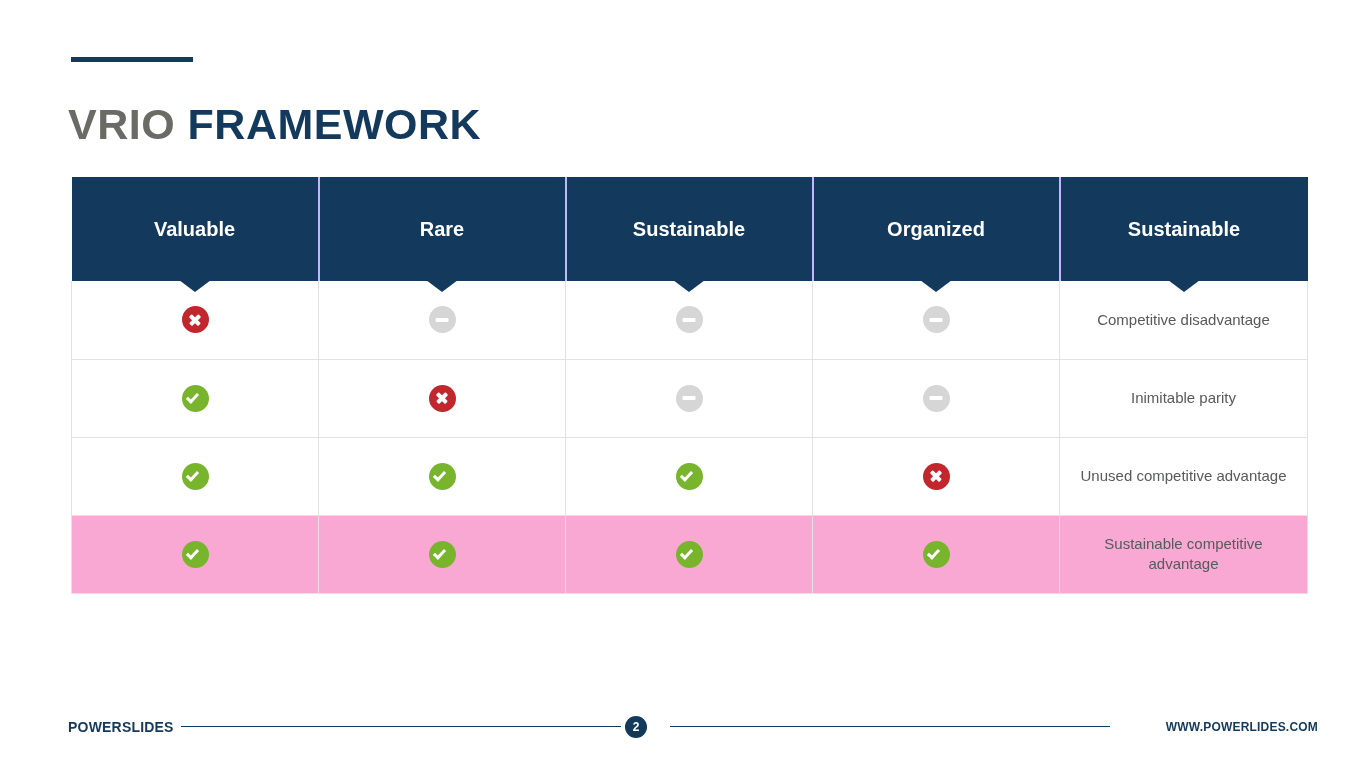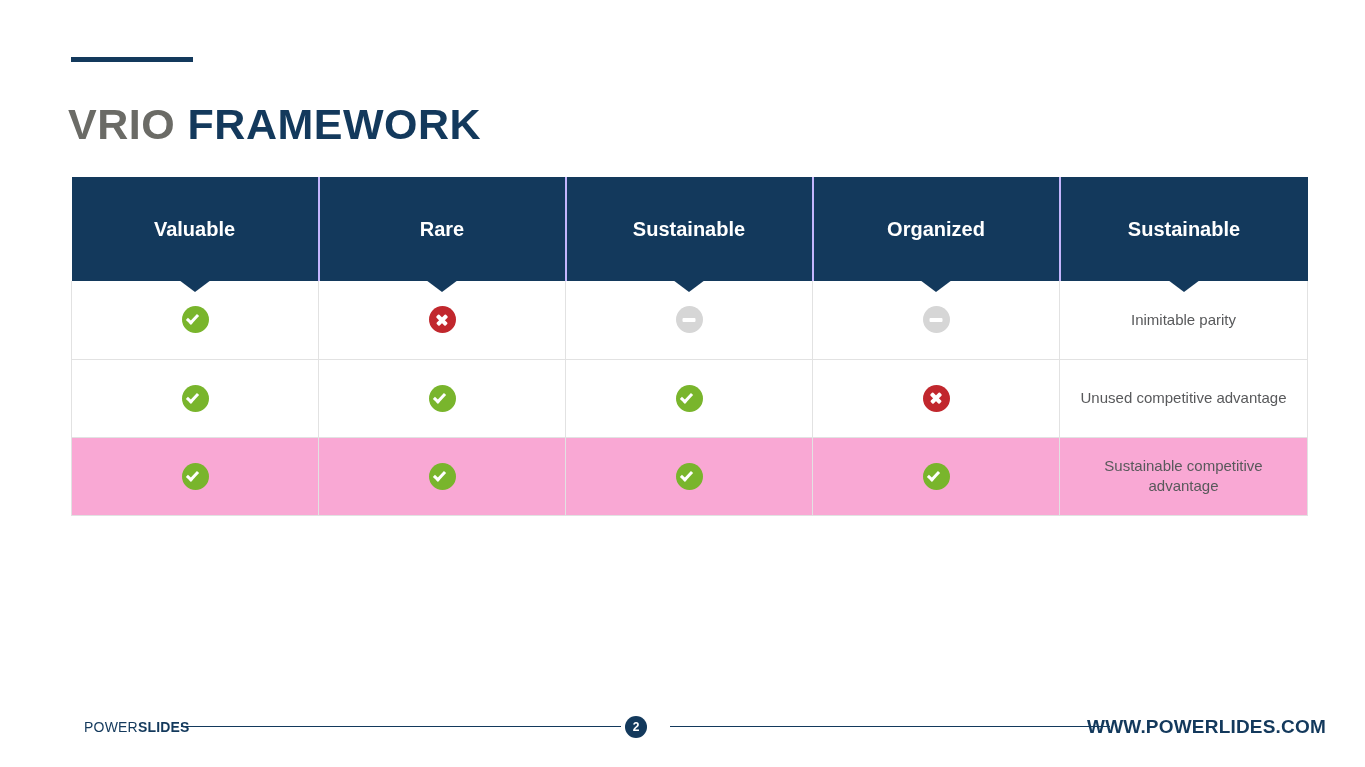--- a/index.html
+++ b/index.html
@@ -169,21 +169,21 @@
     left: 68px;
     top: 0;
     height: 30px;
     display: flex;
     align-items: center;
     font-size: 14px;
     color: #13395c;
     letter-spacing: 0.2px;
     white-space: nowrap;
   }
-  #footer-brand .b-light { font-weight: normal; margin-left: 16px; }
+  #footer-brand .b-light { font-weight: bold; }
   #footer-brand .b-bold  { font-weight: bold; }
 
   .footer-rule {
     position: absolute;
     top: 14px;
     height: 1px;
     background: #13395c;
   }
   #footer-rule-left  { left: 181px; width: 440px; }
   #footer-rule-right { left: 670px; width: 440px; }
@@ -198,26 +198,26 @@
     background: #13395c;
     color: #ffffff;
     font-size: 12px;
     font-weight: bold;
     display: flex;
     align-items: center;
     justify-content: center;
   }
   #footer-url {
     position: absolute;
-    right: 39px;
+    right: 47px;
     top: 0;
     height: 30px;
     display: flex;
     align-items: center;
-    font-size: 19px;
+    font-size: 12px;
     font-weight: bold;
     color: #13395c;
     letter-spacing: 0.2px;
     white-space: nowrap;
   }
 </style>
 </head>
 <body>
 
 <div id="title-accent-bar"></div>
@@ -251,20 +251,27 @@
         <span class="hdr-notch"></span>
       </th>
       <th>
         <span>Sustainable</span>
         <span class="hdr-notch"></span>
       </th>
     </tr>
   </thead>
   <tbody id="vrio-table-body">
       <tr>
+        <td class="cell-first"><span class="status-icon no"></span></td>
+        <td><span class="status-icon na"></span></td>
+        <td><span class="status-icon na"></span></td>
+        <td><span class="status-icon na"></span></td>
+        <td class="outcome-cell">Competitive disadvantage</td>
+      </tr>
+      <tr>
         <td class="cell-first"><span class="status-icon yes"></span></td>
         <td><span class="status-icon no"></span></td>
         <td><span class="status-icon na"></span></td>
         <td><span class="status-icon na"></span></td>
         <td class="outcome-cell">Inimitable parity</td>
       </tr>
       <tr>
         <td class="cell-first"><span class="status-icon yes"></span></td>
         <td><span class="status-icon yes"></span></td>
         <td><span class="status-icon yes"></span></td>

